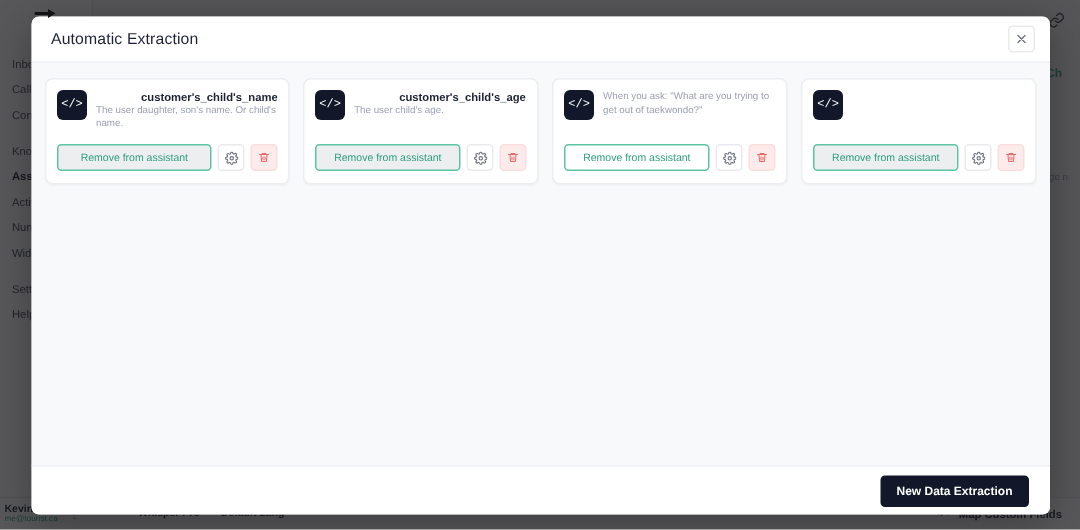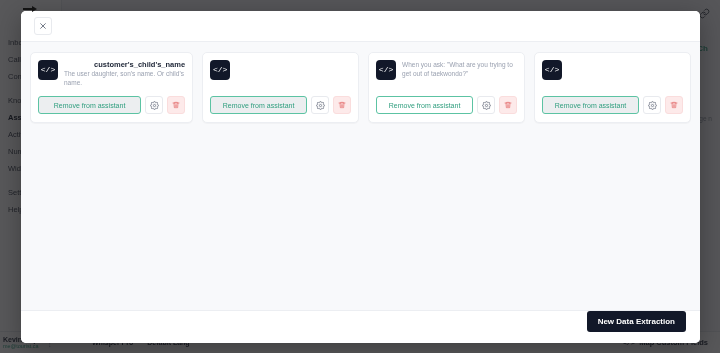--- a/index.html
+++ b/index.html
@@ -273,21 +273,21 @@
   .icon-btn.danger {
     background: #fdeaea;
     border-color: #fadddd;
   }
   .modal-footer {
     height: 33px;
     flex-shrink: 0;
     background: #ffffff;
     border-top: 1px solid #eceef2;
     display: flex;
-    align-items: flex-start;
+    align-items: center;
     justify-content: flex-end;
     padding-right: 14px;
     box-sizing: border-box;
   }
   .primary-btn {
     background: #121829;
     color: #ffffff;
     font-size: 8px;
     font-weight: bold;
     border-radius: 3px;
@@ -347,20 +347,21 @@
 
 <div id="overlay"></div>
 
 <svg id="cursor-arrow" viewBox="0 0 28 12">
   <path d="M0 4 H18 V0 L28 6 L18 12 V8 H0 Z" fill="#131313"></path>
 </svg>
 
 <div id="modal">
 
   <div class="modal-header">
+    <div class="modal-title">Automatic Extraction</div>
     <div class="close-btn">
       <svg width="8" height="8" viewBox="0 0 12 12" fill="none" stroke="currentColor" stroke-width="1.4" stroke-linecap="round">
         <path d="M2.5 2.5 L9.5 9.5 M9.5 2.5 L2.5 9.5"></path>
       </svg>
     </div>
   </div>
 
   <div class="modal-body">
     <div class="cards-grid" id="cards-grid">
         <div class="card">
@@ -383,20 +384,24 @@
               <svg width="8" height="8" viewBox="0 0 24 24" fill="none" stroke="#e46a6a" stroke-width="2" stroke-linecap="round">
                 <path d="M3 6h18M8 6V4h8v2M6 6l1 14h10l1-14"></path>
                 <path d="M10 11v6M14 11v6"></path>
               </svg>
             </div>
           </div>
         </div>
         <div class="card">
           <div class="card-top">
             <div class="card-icon">&lt;/&gt;</div>
+            <div class="card-text">
+              <div class="card-name">customer's_child's_age</div>
+              <div class="card-desc">The user child's age.</div>
+            </div>
           </div>
           <div class="card-actions">
             <div class="remove-btn">Remove from assistant</div>
             <div class="icon-btn">
               <svg width="9" height="9" viewBox="0 0 24 24" fill="none" stroke="#6b7280" stroke-width="2">
                 <circle cx="12" cy="12" r="3"></circle>
                 <path d="M19.4 15a1.6 1.6 0 0 0 .3 1.8l.1.1a2 2 0 1 1-2.8 2.8l-.1-.1a1.6 1.6 0 0 0-1.8-.3 1.6 1.6 0 0 0-1 1.5V21a2 2 0 1 1-4 0v-.1A1.6 1.6 0 0 0 9 19.4a1.6 1.6 0 0 0-1.8.3l-.1.1a2 2 0 1 1-2.8-2.8l.1-.1a1.6 1.6 0 0 0 .3-1.8 1.6 1.6 0 0 0-1.5-1H3a2 2 0 1 1 0-4h.1A1.6 1.6 0 0 0 4.6 9a1.6 1.6 0 0 0-.3-1.8l-.1-.1a2 2 0 1 1 2.8-2.8l.1.1a1.6 1.6 0 0 0 1.8.3H9a1.6 1.6 0 0 0 1-1.5V3a2 2 0 1 1 4 0v.1a1.6 1.6 0 0 0 1 1.5 1.6 1.6 0 0 0 1.8-.3l.1-.1a2 2 0 1 1 2.8 2.8l-.1.1a1.6 1.6 0 0 0-.3 1.8V9a1.6 1.6 0 0 0 1.5 1H21a2 2 0 1 1 0 4h-.1a1.6 1.6 0 0 0-1.5 1z"></path>
               </svg>
             </div>
             <div class="icon-btn danger">

